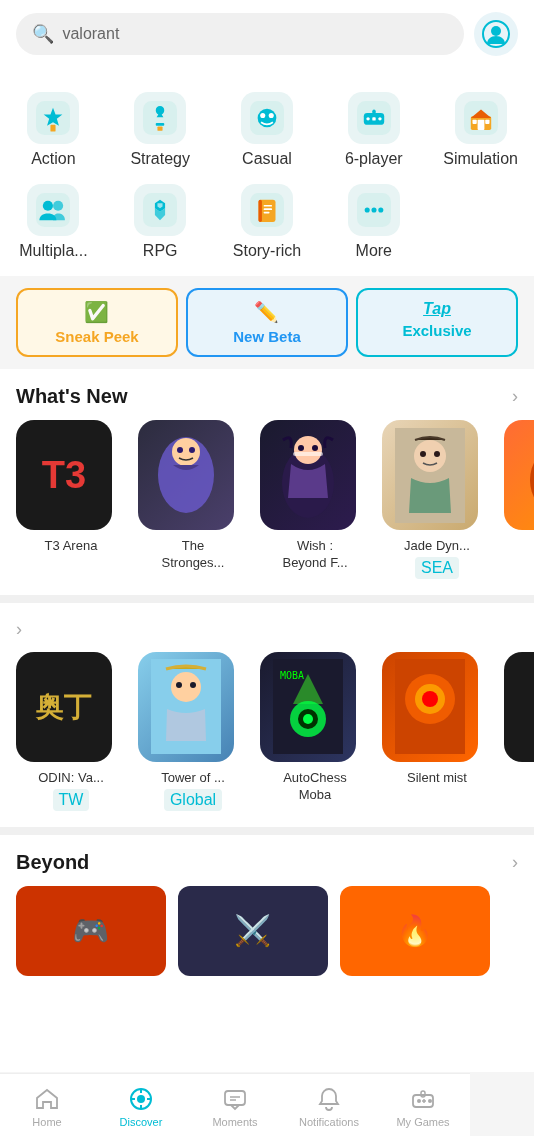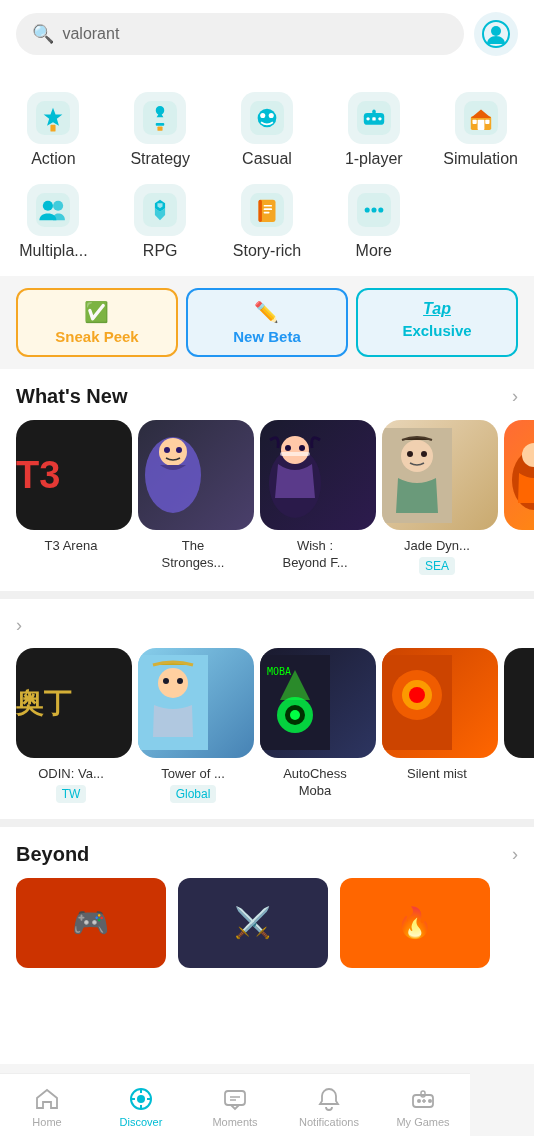--- a/index.html
+++ b/index.html
@@ -142,42 +142,42 @@
     }
     .h-scroll::-webkit-scrollbar { display: none; }
 
     
     .game-card {
       flex-shrink: 0;
       width: 110px;
       cursor: pointer;
     }
     .game-thumb {
-      width: 116px;
+      width: 96px;
       height: 110px;
       border-radius: 18px;
       margin-bottom: 8px;
       display: flex;
       align-items: center;
-      justify-content: flex-start;
+      justify-content: center;
       font-size: 40px;
       overflow: hidden;
       position: relative;
     }
     .game-name {
       font-size: 13px;
       color: #333;
       text-align: center;
       line-height: 1.3;
     }
     .game-badge {
       display: inline-block;
       background: #e8f4f4;
       color: #00bcd4;
-      font-size: 12px;
+      font-size: 16px;
       padding: 2px 6px;
       border-radius: 4px;
       margin-top: 2px;
     }
 
     
     .thumb-t3 { background: #1a1a1a; }
     .thumb-t3-text { color: #e53935; font-size: 38px; font-weight: 900; font-family: Arial Black, sans-serif; }
     .thumb-strongest { background: linear-gradient(135deg, #2c2c3e, #4a3f6b); }
     .thumb-wish { background: linear-gradient(135deg, #1a1a2e, #2d1b4e); }
@@ -315,21 +315,21 @@
       <div class="category-icon cat-1player">
         <svg viewBox="0 0 40 40" fill="none">
           <rect width="40" height="40" rx="10" fill="#d8f0ee"></rect>
           <rect x="8" y="14" width="24" height="14" rx="4" fill="#00bcd4"></rect>
           <rect x="18" y="10" width="4" height="6" rx="2" fill="#00bcd4"></rect>
           <circle cx="13" cy="21" r="2" fill="white"></circle>
           <rect x="18" y="19" width="4" height="4" rx="1" fill="white"></rect>
           <circle cx="27" cy="21" r="2" fill="white"></circle>
         </svg>
       </div>
-      <span class="category-label">1-player</span>
+      <span class="category-label">6-player</span>
     </div>
 
     <div class="category-item">
       <div class="category-icon cat-simulation">
         <svg viewBox="0 0 40 40" fill="none">
           <rect width="40" height="40" rx="10" fill="#d8f0ee"></rect>
           <rect x="8" y="18" width="24" height="16" rx="2" fill="#f5a623"></rect>
           <path d="M8 20 L20 10 L32 20" fill="#e85d04"></path>
           <rect x="16" y="22" width="8" height="12" rx="1" fill="white"></rect>
           <rect x="10" y="22" width="5" height="5" rx="1" fill="white"></rect>

